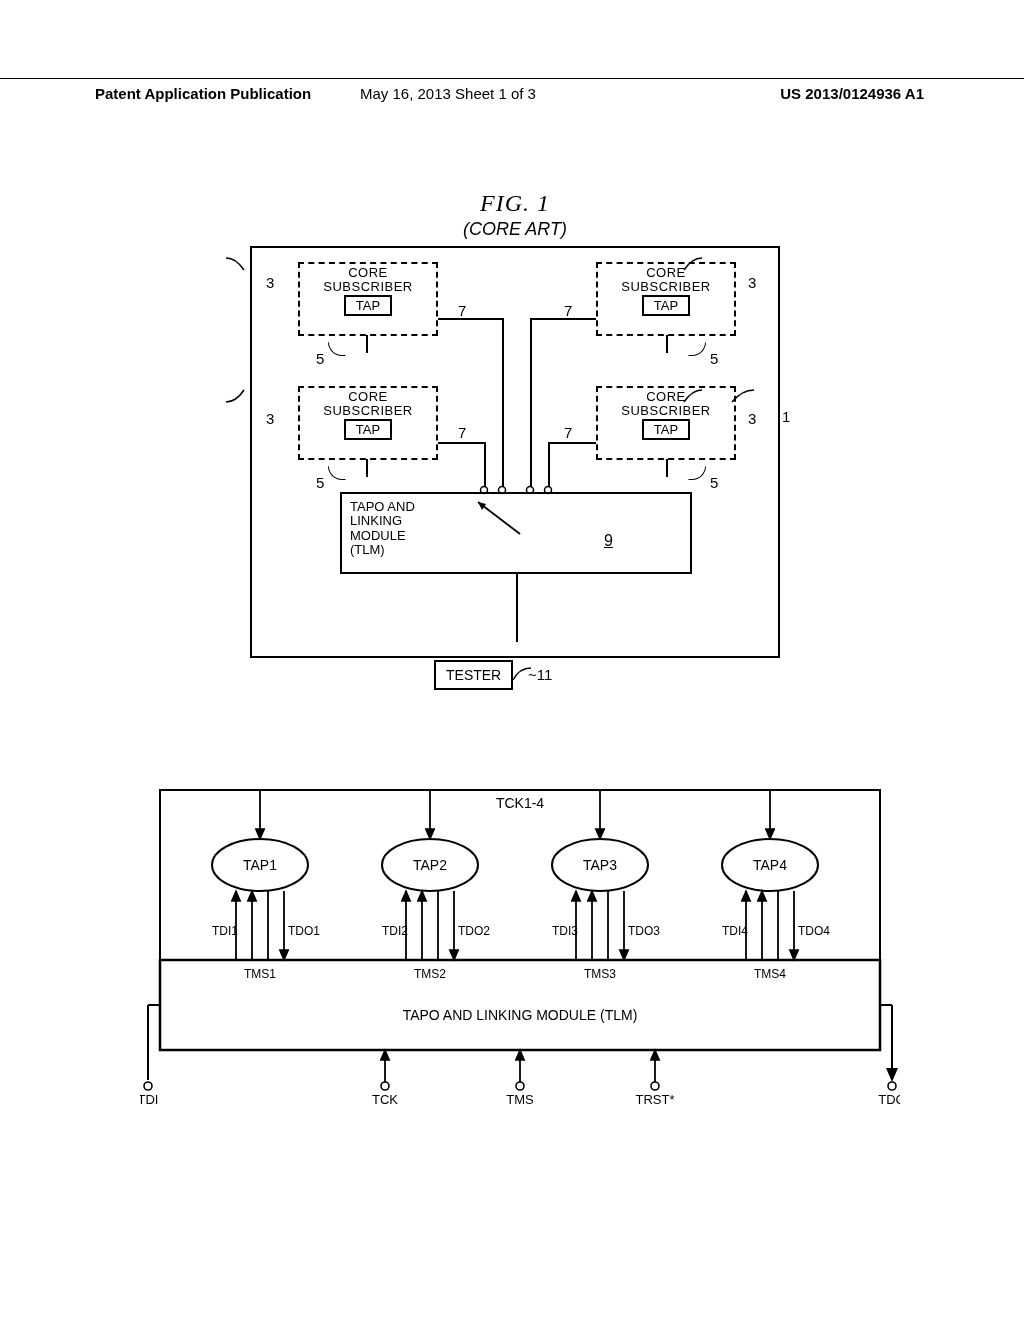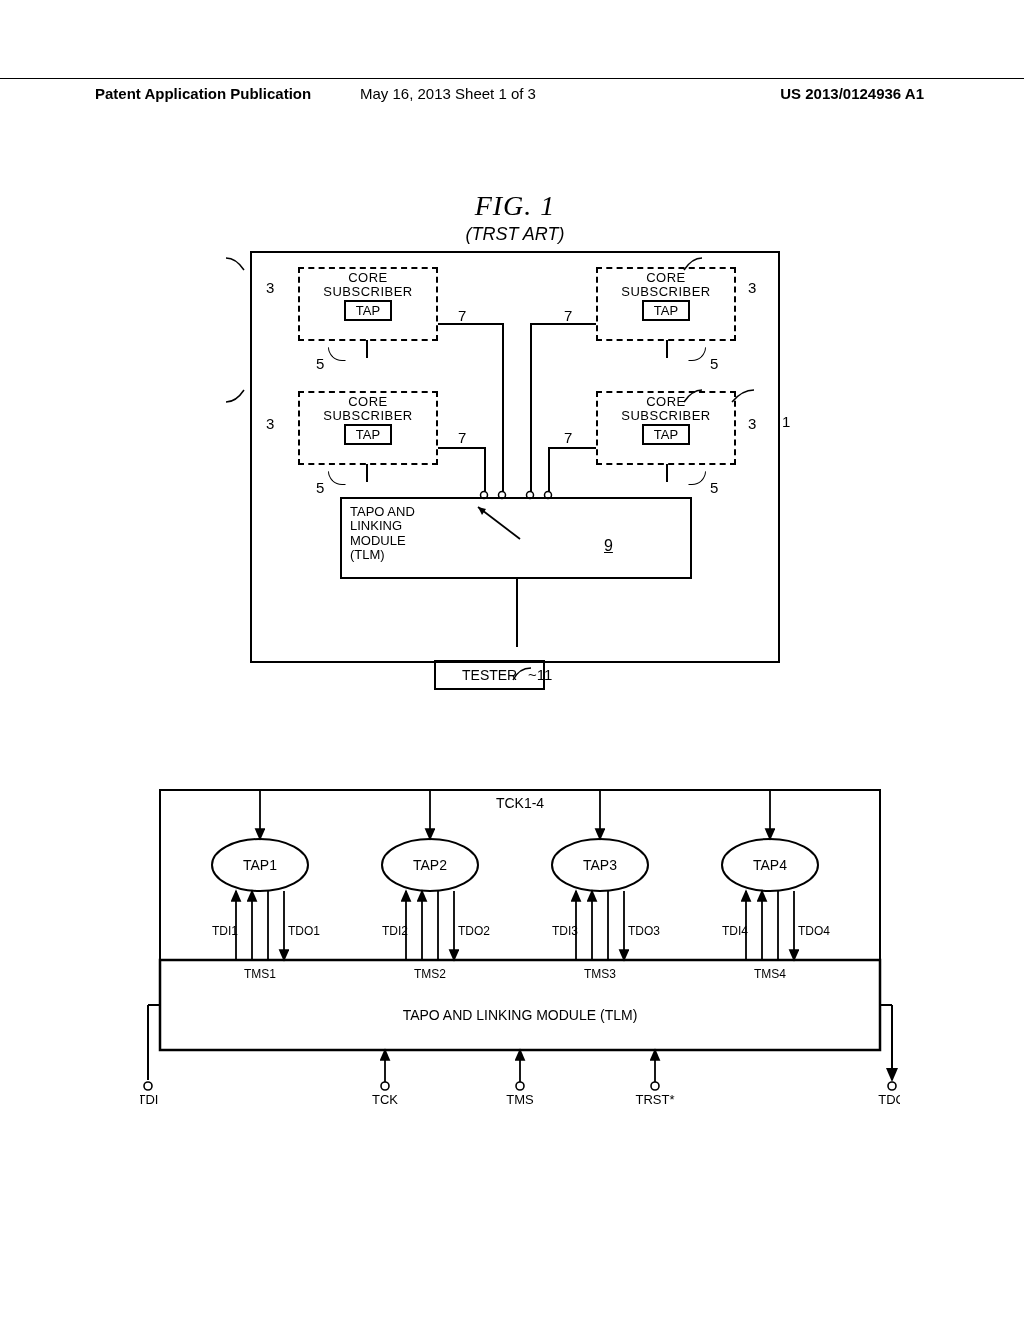--- a/index.html
+++ b/index.html
@@ -21,21 +21,21 @@
     font-family: Arial, sans-serif;
     font-size: 15px;
   }
   .hdr-left { position: absolute; left: 95px; font-weight: bold; top: 6px; }
   .hdr-center { position: absolute; left: 360px; top: 6px; }
   .hdr-right { position: absolute; right: 100px; font-weight: bold; top: 6px; }
 
   .fig-title {
     font-family: "Times New Roman", serif;
     font-style: italic;
-    font-size: 28px;
+    font-size: 24px;
     text-align: center;
     letter-spacing: 1px;
   }
   .fig-sub {
     font-family: Arial, sans-serif;
     font-style: italic;
     font-size: 18px;
     text-align: center;
   }
 
@@ -103,21 +103,21 @@
     width: 352px; height: 82px;
     border: 2.5px solid #000;
     padding: 6px 8px;
     font-size: 13px;
     line-height: 1.1;
   }
 
   .tester-box {
     position: absolute;
     border: 2.5px solid #000;
-    padding: 5px 26px;
+    padding: 5px 10px;
     font-family: Arial, sans-serif;
     font-size: 14px;
   }
   .tester-wrap { position: absolute; top: 660px; left: 434px; }
   .ref-11 { position: absolute; top: 666px; left: 528px; font-family: Arial, sans-serif; font-size: 15px; }
 
   
   .fig2-block { position: absolute; top: 760px; left: 140px; width: 760px; }
   .fig2-svg { display: block; margin: 0 auto; }
 
@@ -135,21 +135,21 @@
 <body>
 
 <div class="page-header">
   <span class="hdr-left">Patent Application Publication</span>
   <span class="hdr-center">May 16, 2013   Sheet 1 of 3</span>
   <span class="hdr-right">US 2013/0124936 A1</span>
 </div>
 
 <div class="fig1-block">
   <div class="fig-title fig1-title">FIG.   1</div>
-  <div class="fig-sub">(TRST ART)</div>
+  <div class="fig-sub">(CORE ART)</div>
 
   <div class="fig1-outer">
     <div class="fig1-inner">
 
       <div class="core-wrap core-tl">
         <div class="core-label">
           <span>CORE</span><br><span>SUBSCRIBER</span>
         </div>
         <div class="tap-box">TAP</div>
       </div>

